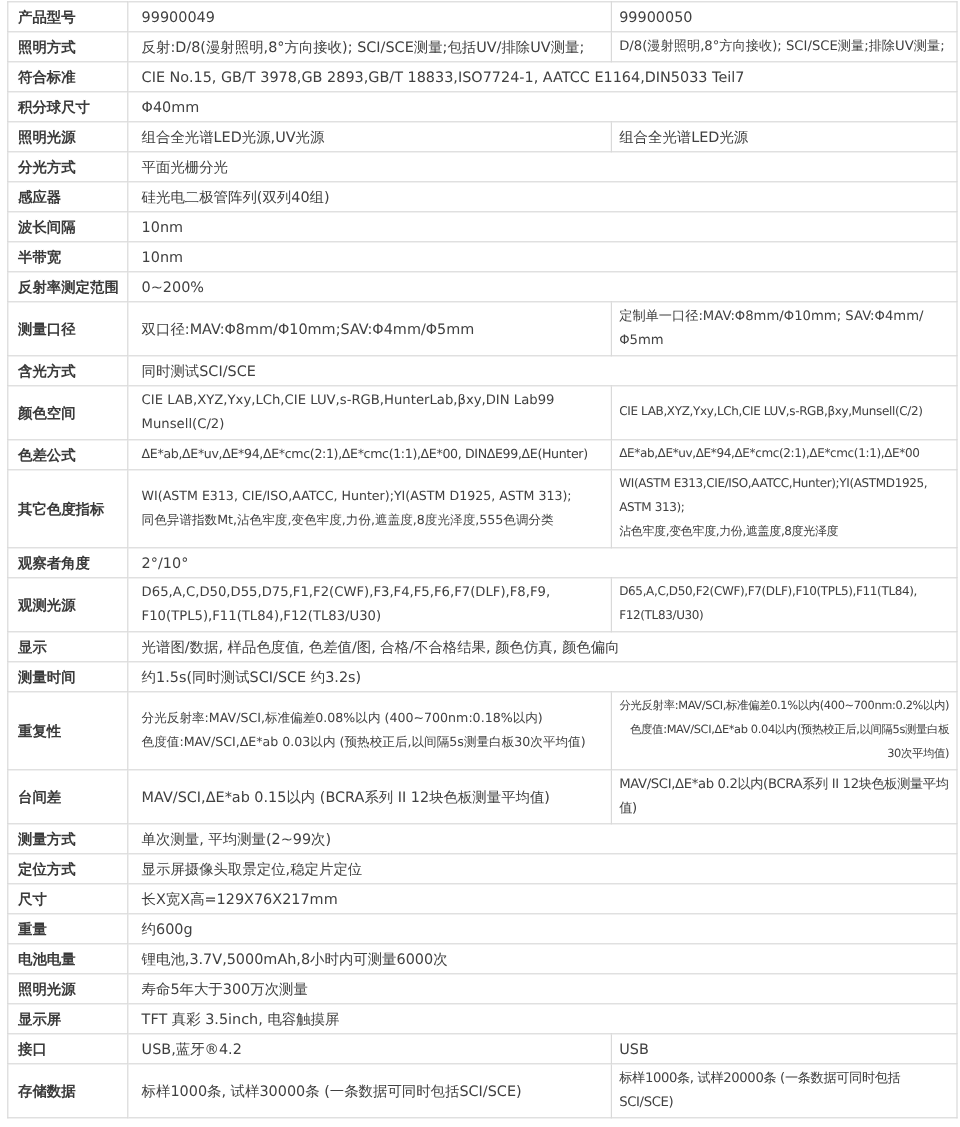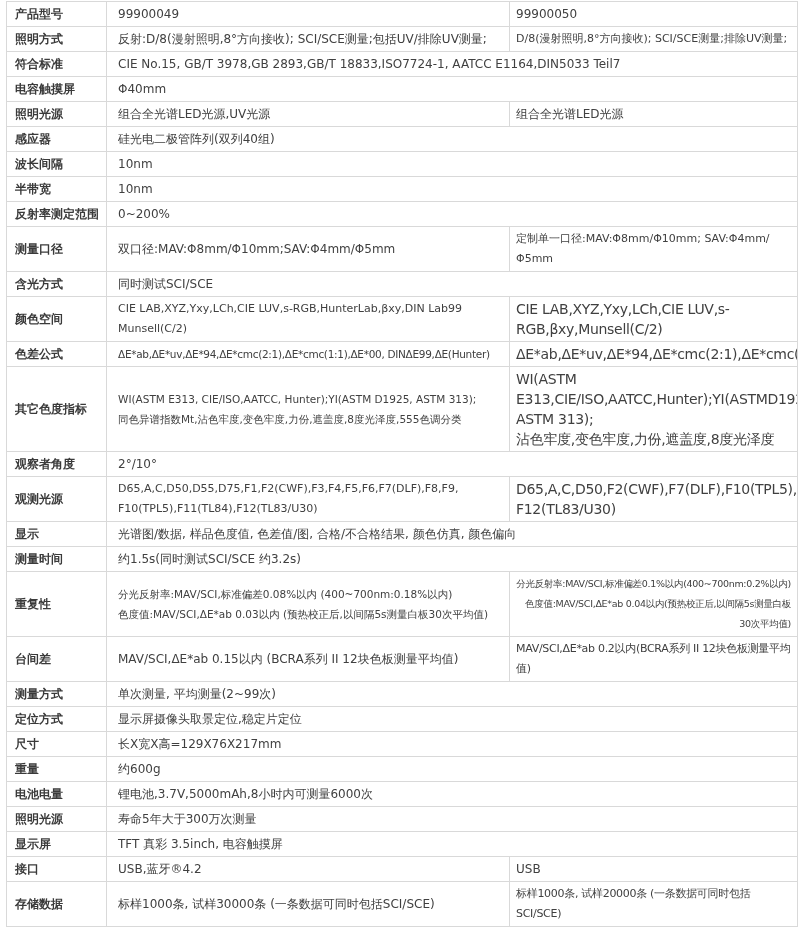--- a/index.html
+++ b/index.html
@@ -36,21 +36,21 @@
     color:#3a3a3a;
     padding-left:8px;
     padding-right:4px;
     white-space:nowrap;
     font-size:12px;
   }
   td.c3 { padding:2px 6px; }
   .ctr  { }
   .s11  { font-size:11px; }
   .s105 { font-size:10.5px; }
-  .s10  { font-size:14px;margin-top:40px; }
+  .s10  { font-size:10px;margin-top:40px; }
   .s95  { font-size:9.5px;text-align:right; }
   .tight{ letter-spacing:-0.3px; }
 </style>
 </head>
 <body>
 
 <div class="page">
   <table class="spec">
     <colgroup>
       <col class="c-label">
@@ -66,27 +66,31 @@
         <tr>
           <td class="lbl">照明方式</td>
           <td class="c2 ">反射:D/8(漫射照明,8°方向接收); SCI/SCE测量;包括UV/排除UV测量;</td>
           <td class="c3 s11">D/8(漫射照明,8°方向接收); SCI/SCE测量;排除UV测量;</td>
         </tr>
         <tr>
           <td class="lbl">符合标准</td>
           <td class="c2 " colspan="2">CIE No.15, GB/T 3978,GB 2893,GB/T 18833,ISO7724-1, AATCC E1164,DIN5033 Teil7</td>
         </tr>
         <tr>
-          <td class="lbl">电容触摸屏</td>
+          <td class="lbl">积分球尺寸</td>
           <td class="c2 " colspan="2">Φ40mm</td>
         </tr>
         <tr>
           <td class="lbl">照明光源</td>
           <td class="c2 ">组合全光谱LED光源,UV光源</td>
           <td class="c3 ctr">组合全光谱LED光源</td>
+        </tr>
+        <tr>
+          <td class="lbl">分光方式</td>
+          <td class="c2 " colspan="2">平面光栅分光</td>
         </tr>
         <tr>
           <td class="lbl">感应器</td>
           <td class="c2 " colspan="2">硅光电二极管阵列(双列40组)</td>
         </tr>
         <tr>
           <td class="lbl">波长间隔</td>
           <td class="c2 " colspan="2">10nm</td>
         </tr>
         <tr>

